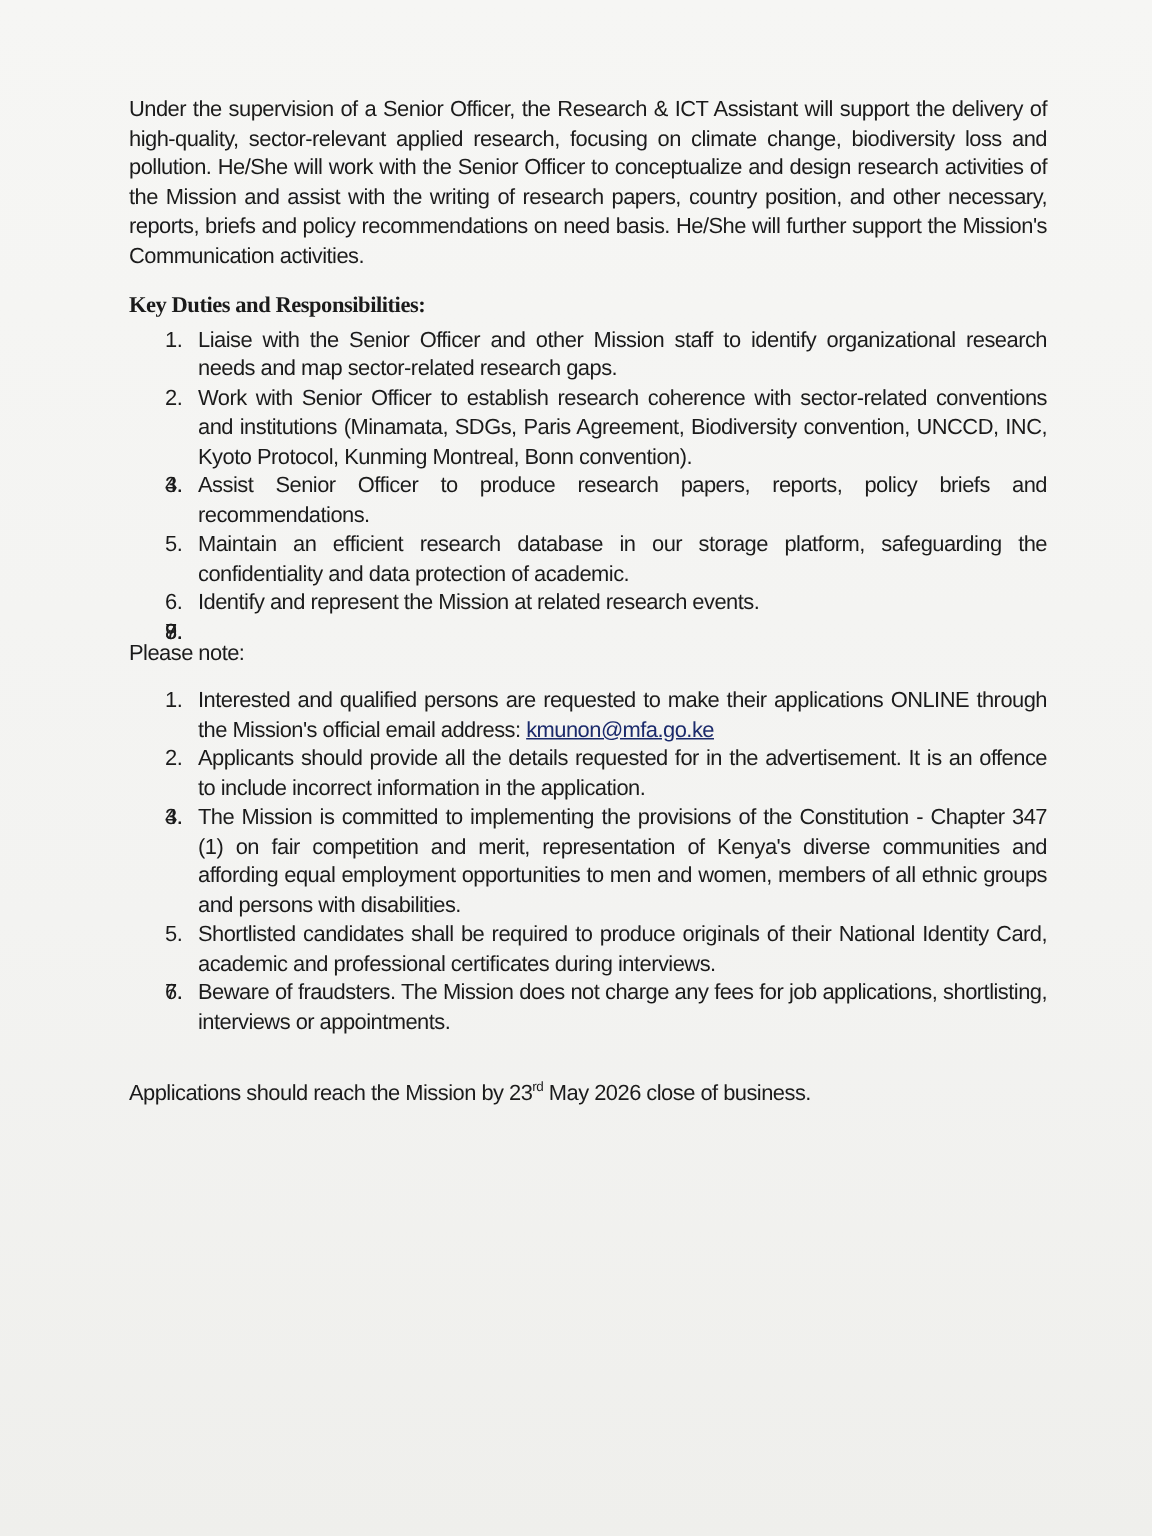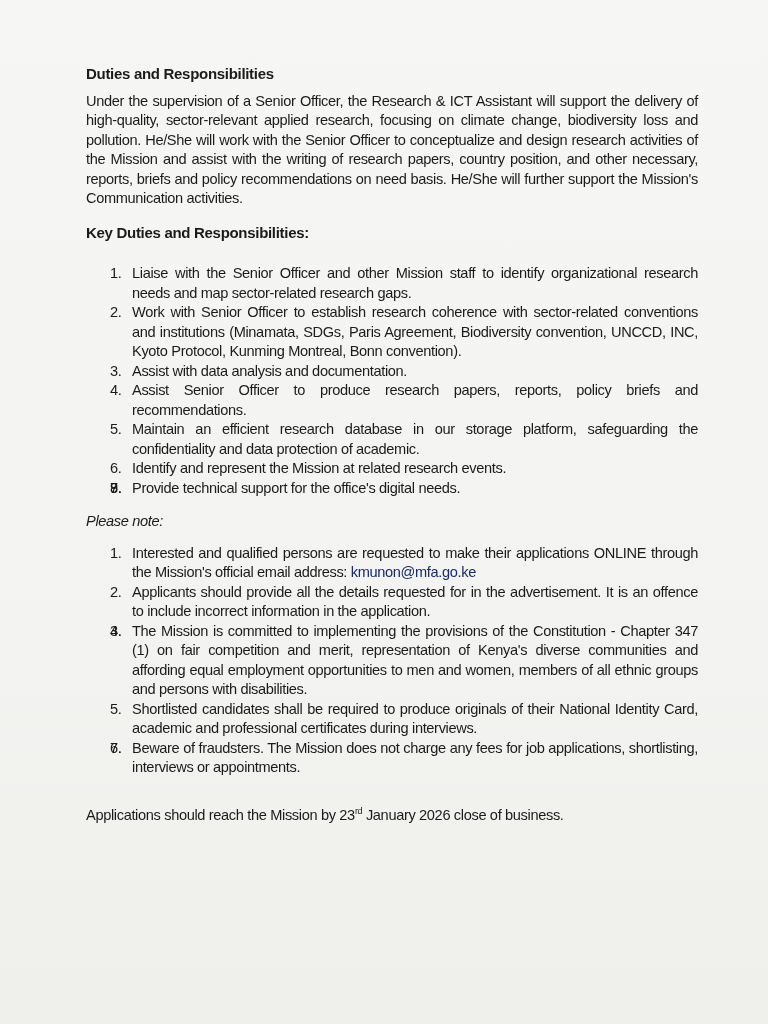--- a/index.html
+++ b/index.html
@@ -16,65 +16,64 @@
   }
   .content {
     position: absolute; left: 86px; top: 64px; width: 612px;
     font-size: 14.6px; line-height: 19.5px;
     letter-spacing: -0.35px;
   }
   h2 {
     font-size: 15px; font-weight: bold; margin: 0 0 8px 0;
     letter-spacing: -0.3px;
   }
-  h2.key { margin-top: 14px; margin-bottom: 22px; }
+  h2.key { margin-top: 14px; margin-bottom: 3px; font-family: Liberation Serif, serif; }
   p.intro { margin: 0; text-align: justify; }
   ol {
     margin: 0; padding-left: 46px; list-style: none; counter-reset: n;
   }
   ol li {
     position: relative; text-align: justify; counter-increment: n;
   }
   ol li .num {
     position: absolute; left: -22px; width: 18px; text-align: left;
   }
-  .note-label { margin: 14px 0 12px 0; font-style: italic; }
-  .email { color: #1b2a6b; }
+  .note-label { margin: 14px 0 12px 0; }
+  .email { color: #1b2a6b; text-decoration: underline; }
   .deadline { margin-top: 28px; }
   sup { font-size: 9px; line-height: 0; }
 </style>
 </head>
 <body>
 
 <div class="page">
   <div class="content">
 
-    <h2>Duties and Responsibilities</h2>
     <p class="intro">Under the supervision of a Senior Officer, the Research &amp; ICT Assistant will support the delivery of high-quality, sector-relevant applied research, focusing on climate change, biodiversity loss and pollution. He/She will work with the Senior Officer to conceptualize and design research activities of the Mission and assist with the writing of research papers, country position, and other necessary, reports, briefs and policy recommendations on need basis. He/She will further support the Mission's Communication activities.</p>
 
     <h2 class="key">Key Duties and Responsibilities:</h2>
     <ol>
       <li><span class="num">1.</span><span>Liaise with the Senior Officer and other Mission staff to identify organizational research needs and map sector-related research gaps.</span></li>
       <li><span class="num">2.</span><span>Work with Senior Officer to establish research coherence with sector-related conventions and institutions (Minamata, SDGs, Paris Agreement, Biodiversity convention, UNCCD, INC, Kyoto Protocol, Kunming Montreal, Bonn convention).</span></li>
-      <li><span class="num">3.</span><span>Assist with data analysis and documentation.</span></li>
+      <li><span class="num">3.</span></li>
       <li><span class="num">4.</span><span>Assist Senior Officer to produce research papers, reports, policy briefs and recommendations.</span></li>
       <li><span class="num">5.</span><span>Maintain an efficient research database in our storage platform, safeguarding the confidentiality and data protection of academic.</span></li>
       <li><span class="num">6.</span><span>Identify and represent the Mission at related research events.</span></li>
       <li><span class="num">7.</span></li>
       <li><span class="num">8.</span></li>
-      <li><span class="num">9.</span><span>Provide technical support for the office's digital needs.</span></li>
+      <li><span class="num">9.</span></li>
     </ol>
 
     <div class="note-label">Please note:</div>
     <ol>
       <li><span class="num">1.</span><span>Interested and qualified persons are requested to make their applications ONLINE through the Mission's official email address: </span><a class="email">kmunon@mfa.go.ke</a></li>
       <li><span class="num">2.</span><span>Applicants should provide all the details requested for in the advertisement. It is an offence to include incorrect information in the application.</span></li>
       <li><span class="num">3.</span></li>
       <li><span class="num">4.</span><span>The Mission is committed to implementing the provisions of the Constitution - Chapter 347 (1) on fair competition and merit, representation of Kenya's diverse communities and affording equal employment opportunities to men and women, members of all ethnic groups and persons with disabilities.</span></li>
       <li><span class="num">5.</span><span>Shortlisted candidates shall be required to produce originals of their National Identity Card, academic and professional certificates during interviews.</span></li>
       <li><span class="num">6.</span></li>
       <li><span class="num">7.</span><span>Beware of fraudsters. The Mission does not charge any fees for job applications, shortlisting, interviews or appointments.</span></li>
     </ol>
 
-    <div class="deadline"><span>Applications should reach the Mission by 23</span><sup>rd</sup><span> January 2026 close of business.</span></div>
+    <div class="deadline"><span>Applications should reach the Mission by 23</span><sup>rd</sup><span> May 2026 close of business.</span></div>
 
   </div>
 </div>
 
 </body></html>

